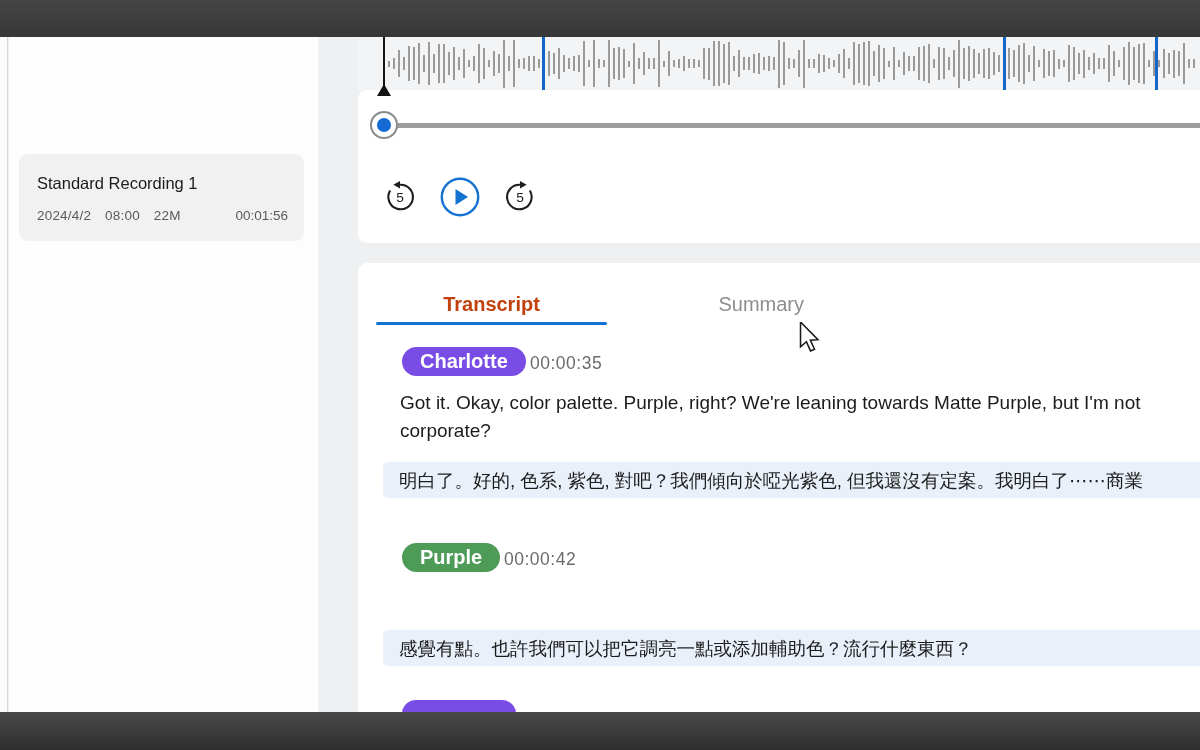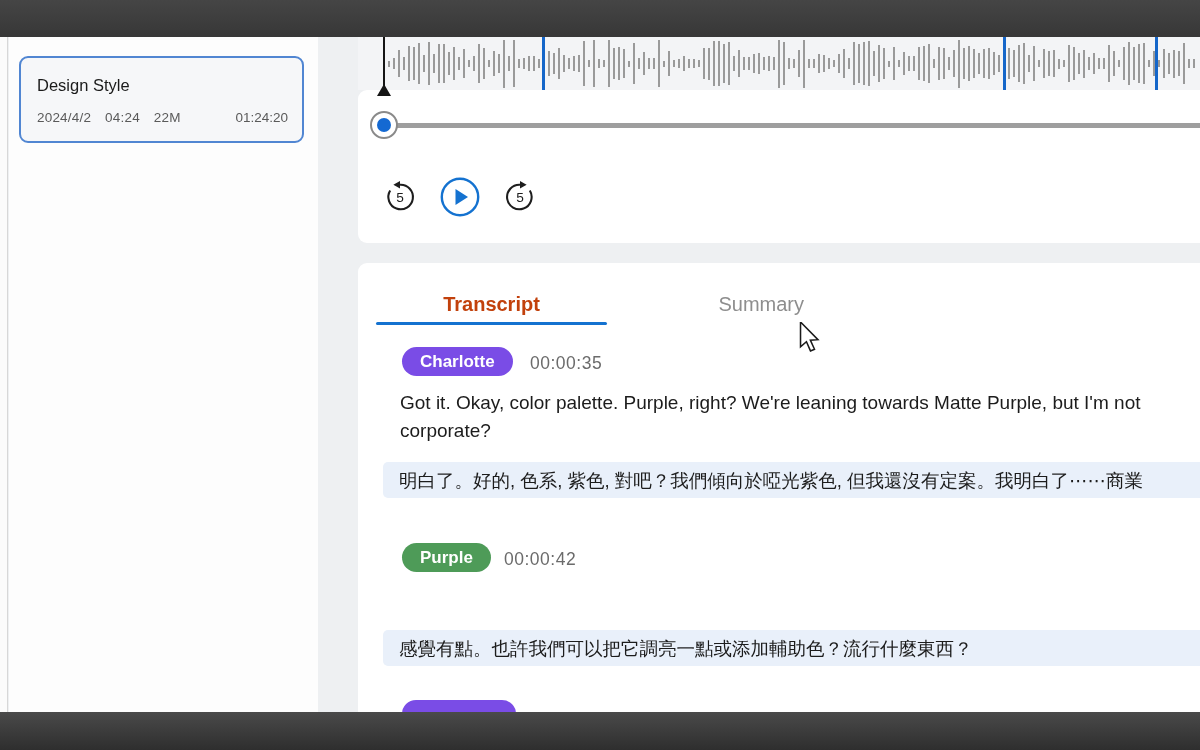--- a/index.html
+++ b/index.html
@@ -55,47 +55,47 @@
   .transcript-card { position:absolute; left:358px; top:263px; width:852px; height:497px;
     background:#ffffff; border-radius:9px 9px 0 0; }
   .tab { position:absolute; top:30px; font-size:20px; background:none; border:none; cursor:pointer;
     font-family:inherit; }
   .tab-transcript { left:18px; width:231px; text-align:center; color:#c2410c; font-weight:bold; }
   .tab-summary { left:326px; width:120px; text-align:right; color:#8e8e8e; font-weight:400; }
   .tab-underline { position:absolute; left:18px; top:59px; width:231px; height:3px;
     background:#1472d0; border-radius:2px; }
 
   .badge { position:absolute; height:29px; border-radius:15px; color:#fff; font-weight:bold;
-    font-size:17px; display:flex; align-items:center; justify-content:center; padding:0 18px; }
+    font-size:20px; display:flex; align-items:center; justify-content:center; padding:0 18px; }
   .tstamp { position:absolute; font-size:17.5px; color:#6b6b6b; letter-spacing:.5px; }
   .en-line { position:absolute; left:42px; font-size:19px; color:#1c1c1c; white-space:nowrap; }
   .zh-box { position:absolute; left:25px; width:827px; height:36px; background:#e9f0fa;
     border-radius:5px; display:flex; align-items:center; padding:0 16px; overflow:hidden; }
   .zh-text { font-size:18.5px; color:#1c1c1c; white-space:nowrap; }
   .partial-badge { position:absolute; left:44px; top:437px; width:114px; height:18px;
     border-radius:14px 14px 0 0; }
 
   .cursor { position:absolute; left:799px; top:322px; z-index:60; }
 </style>
 </head>
 <body>
 
 <div id="app">
 
   <div class="edge-strip"></div>
 
   <div class="sidebar">
-    <div class="rec-card selected" style="top:19px;">
-      <div class="title">Design Style</div>
+    <div class="rec-card" style="top:117px;">
+      <div class="title">Standard Recording 1</div>
       <div class="meta">
         <span>2024/4/2</span>
-        <span>04:24</span>
+        <span>08:00</span>
         <span>22M</span>
       </div>
-      <div class="dur">01:24:20</div>
+      <div class="dur">00:01:56</div>
     </div>
   </div>
 
   <div class="wave-strip">
     <div class="wave-bars" id="wave-bars">
         <i style="height: 6px; background: rgb(154, 154, 154);"></i>
         <i style="height: 10.2px; background: rgb(154, 154, 154);"></i>
         <i style="height: 26.9px; background: rgb(154, 154, 154);"></i>
         <i style="height: 13.4px; background: rgb(154, 154, 154);"></i>
         <i style="height: 34.6px; background: rgb(154, 154, 154);"></i>

